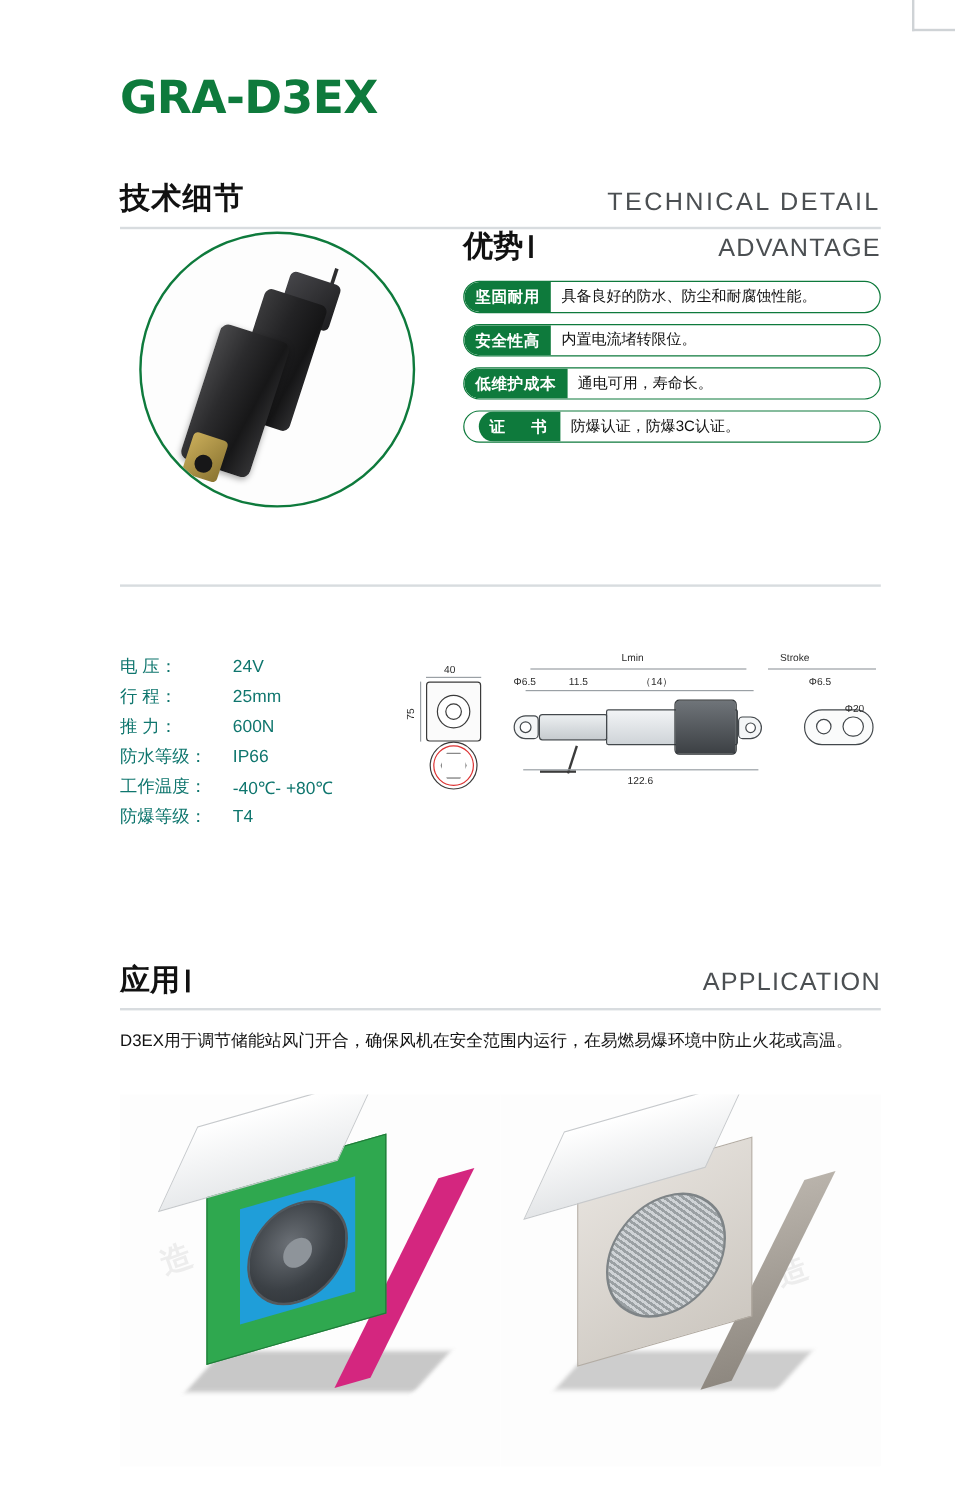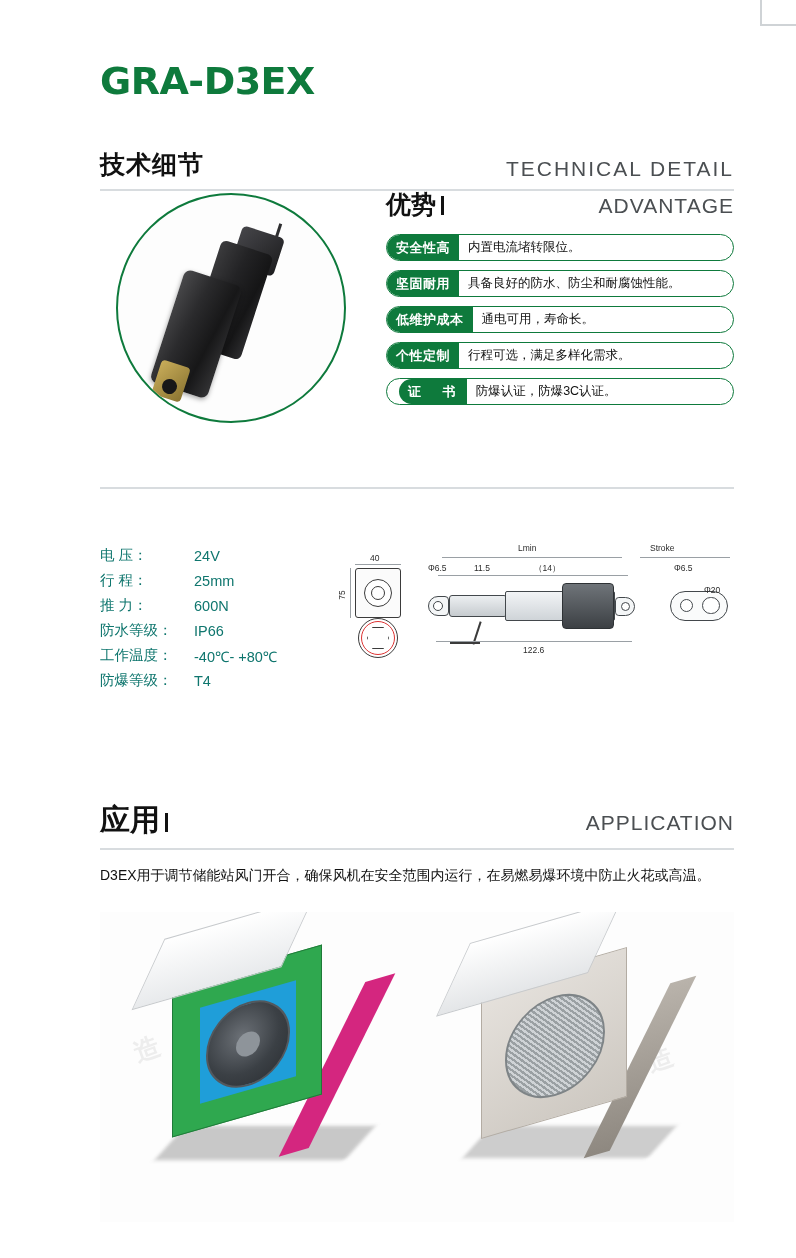--- a/index.html
+++ b/index.html
@@ -387,21 +387,21 @@
     width: 634px;
   }
   .app-title-row {
     display: flex;
     align-items: baseline;
     justify-content: space-between;
     border-bottom: 2px solid #d8dcdf;
     padding-bottom: 7px;
   }
   .app-title-cn {
-    font-size: 30px;
+    font-size: 25px;
     font-weight: 700;
     color: #111;
   }
   .app-title-cn::after {
     content: "";
     display: inline-block;
     width: 3px; height: 19px;
     background: #111;
     margin-left: 5px;
     vertical-align: -2px;
@@ -566,34 +566,30 @@
       <div class="act-cap"></div>
       <div class="act-body2"></div>
       <div class="act-body"></div>
       <div class="act-tip"></div>
       <div class="act-tip-hole"></div>
     </div>
   </div>
 
   <div class="adv-list">
     <div class="adv-item">
+      <div class="adv-tag">坚固耐用</div>
+      <div class="adv-text">具备良好的防水、防尘和耐腐蚀性能。</div>
+    </div>
+    <div class="adv-item">
       <div class="adv-tag">安全性高</div>
       <div class="adv-text">内置电流堵转限位。</div>
     </div>
     <div class="adv-item">
-      <div class="adv-tag">坚固耐用</div>
-      <div class="adv-text">具备良好的防水、防尘和耐腐蚀性能。</div>
-    </div>
-    <div class="adv-item">
       <div class="adv-tag">低维护成本</div>
       <div class="adv-text">通电可用，寿命长。</div>
-    </div>
-    <div class="adv-item">
-      <div class="adv-tag">个性定制</div>
-      <div class="adv-text">行程可选，满足多样化需求。</div>
     </div>
     <div class="adv-item">
       <div class="adv-tag spaced">证  书</div>
       <div class="adv-text">防爆认证，防爆3C认证。</div>
     </div>
   </div>
 </div>
 
 <div class="divider"></div>
 

